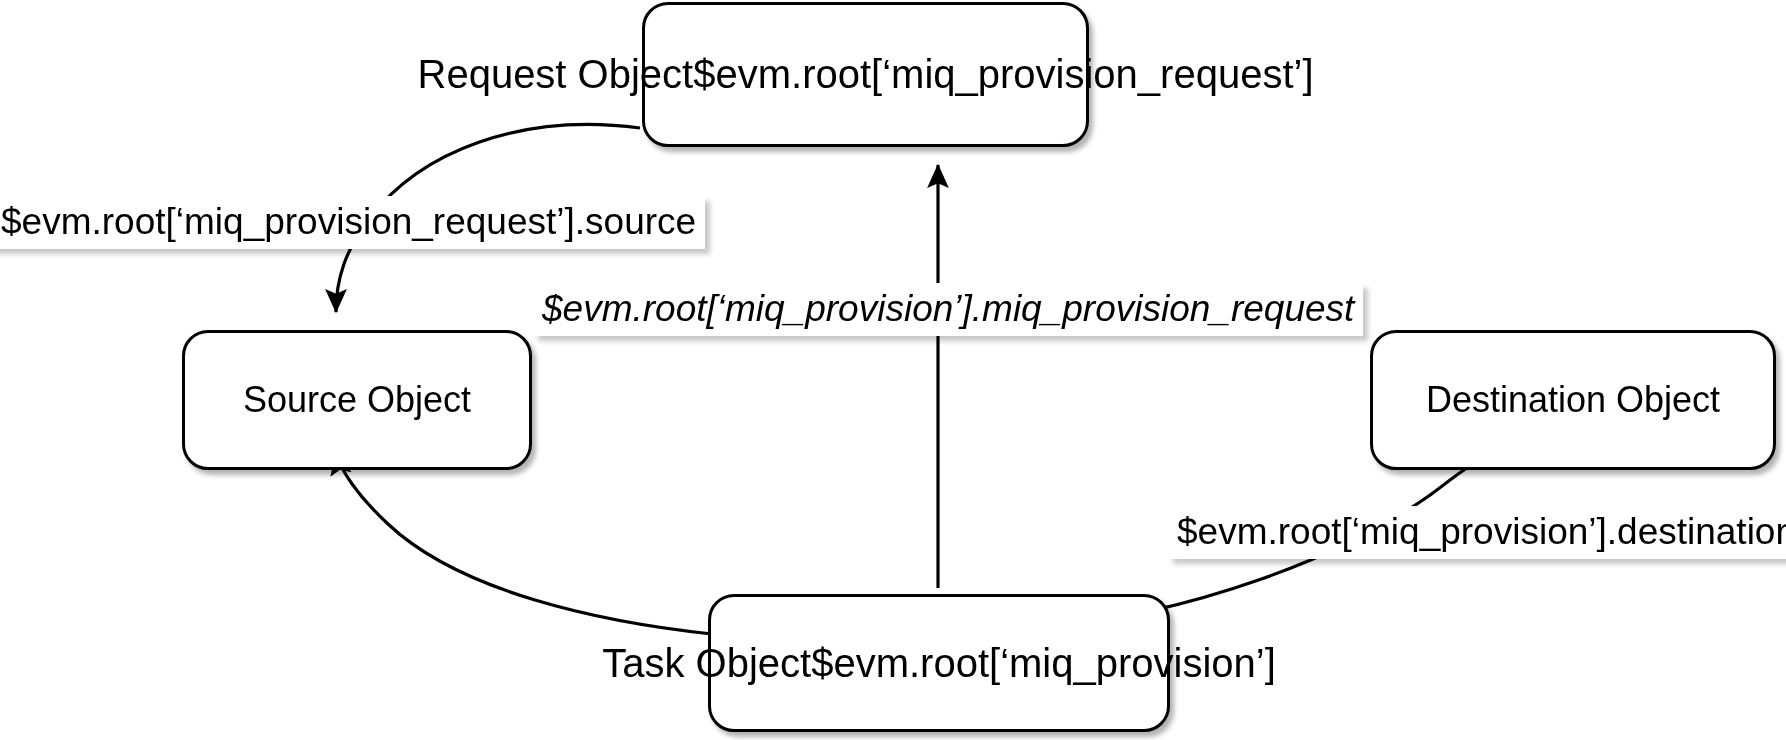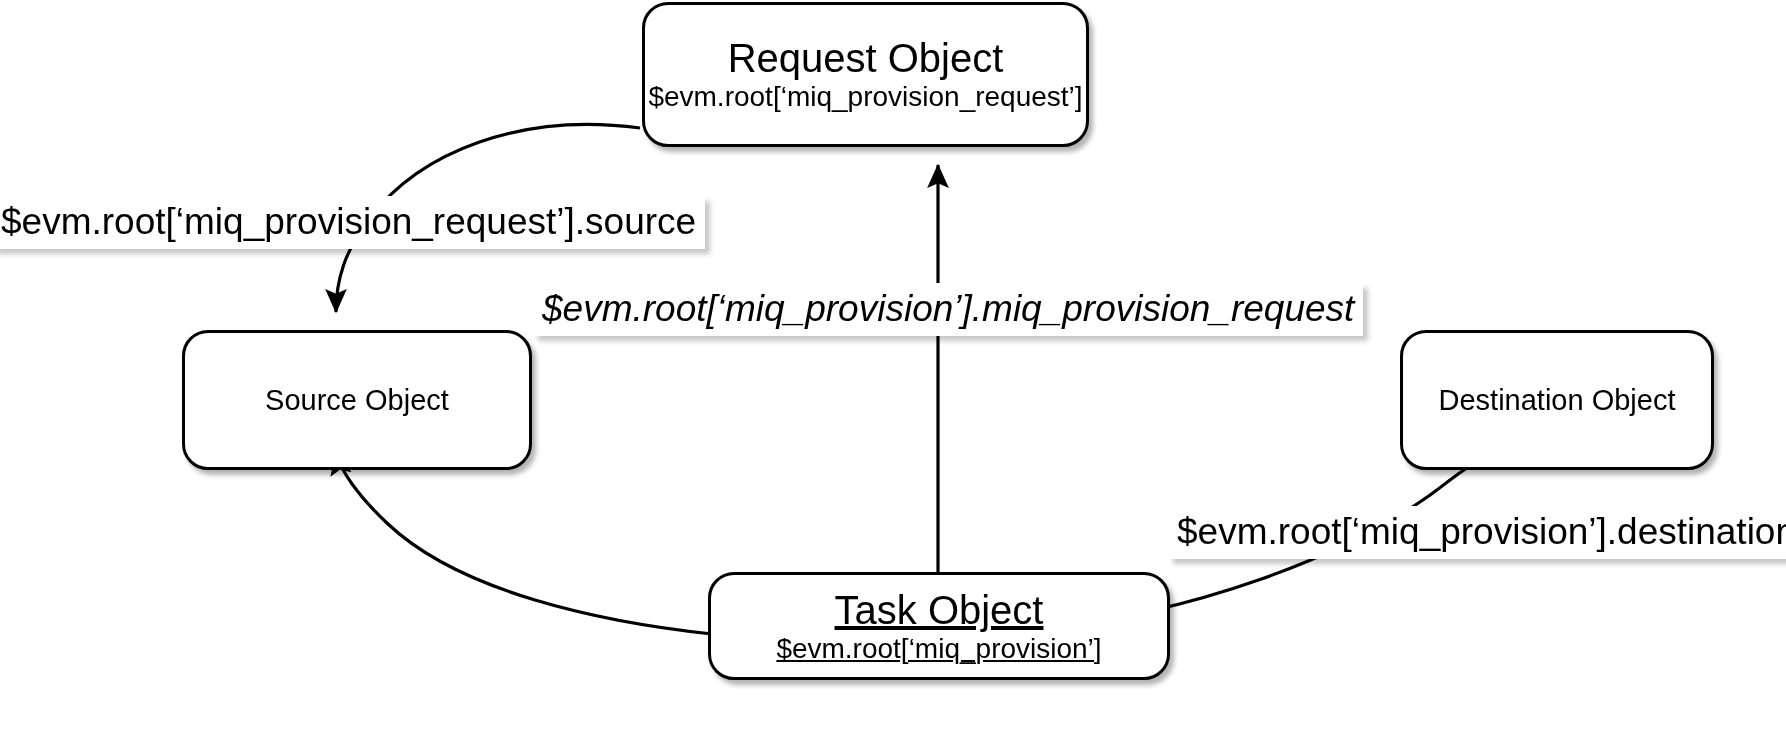--- a/index.html
+++ b/index.html
@@ -27,39 +27,39 @@
     pointer-events: none;
   }
   .node {
     position: absolute;
     box-sizing: border-box;
     background: #ffffff;
     border: 3px solid #000000;
     border-radius: 26px;
     box-shadow: 4px 5px 5px rgba(0,0,0,0.30);
     display: flex;
-    flex-direction: column;
+    flex-direction: row;
     align-items: center;
     justify-content: center;
     text-align: center;
     color: #000000;
     z-index: 3;
   }
   .node .line1 {
     font-size: 40px;
     line-height: 1.12;
     white-space: nowrap;
   }
   .node .line2 {
-    font-size: 28px;
+    font-size: 40px;
     line-height: 1.12;
     white-space: nowrap;
   }
   .node.single .line1 {
-    font-size: 29px;
+    font-size: 36px;
   }
   .edge-label {
     position: absolute;
     background: #ffffff;
     color: #000000;
     font-size: 37px;
     line-height: 1.0;
     white-space: nowrap;
     padding: 7px 9px 9px 9px;
     box-shadow: 5px 5px 5px rgba(0,0,0,0.22);
@@ -89,25 +89,25 @@
 
   <div class="node" id="node-request" style="left:642px; top:2px; width:447px; height:145px;">
     <div class="line1">Request Object</div>
     <div class="line2">$evm.root[‘miq_provision_request’]</div>
   </div>
 
   <div class="node single" id="node-source" style="left:182px; top:330px; width:350px; height:140px;">
     <div class="line1">Source Object</div>
   </div>
 
-  <div class="node single" id="node-destination" style="left:1370px; top:330px; width:314px; height:140px;margin-left:30px;">
+  <div class="node single" id="node-destination" style="left:1370px; top:330px; width:406px; height:140px;">
     <div class="line1">Destination Object</div>
   </div>
 
-  <div class="node" id="node-task" style="left:708px; top:572px; width:462px; height:108px;text-decoration:underline;">
+  <div class="node" id="node-task" style="left:708px; top:594px; width:462px; height:138px;">
     <div class="line1">Task Object</div>
     <div class="line2">$evm.root[‘miq_provision’]</div>
   </div>
 
   <div class="edge-label" id="label-request-source" style="left:-8px; top:196px;">$evm.root[‘miq_provision_request’].source</div>
 
   <div class="edge-label" id="label-provision-request" style="left:533px; top:283px;font-style:italic;">$evm.root[‘miq_provision’].miq_provision_request</div>
 
 
   <div class="edge-label" id="label-provision-destination" style="left:1168px; top:506px;">$evm.root[‘miq_provision’].destination</div>

